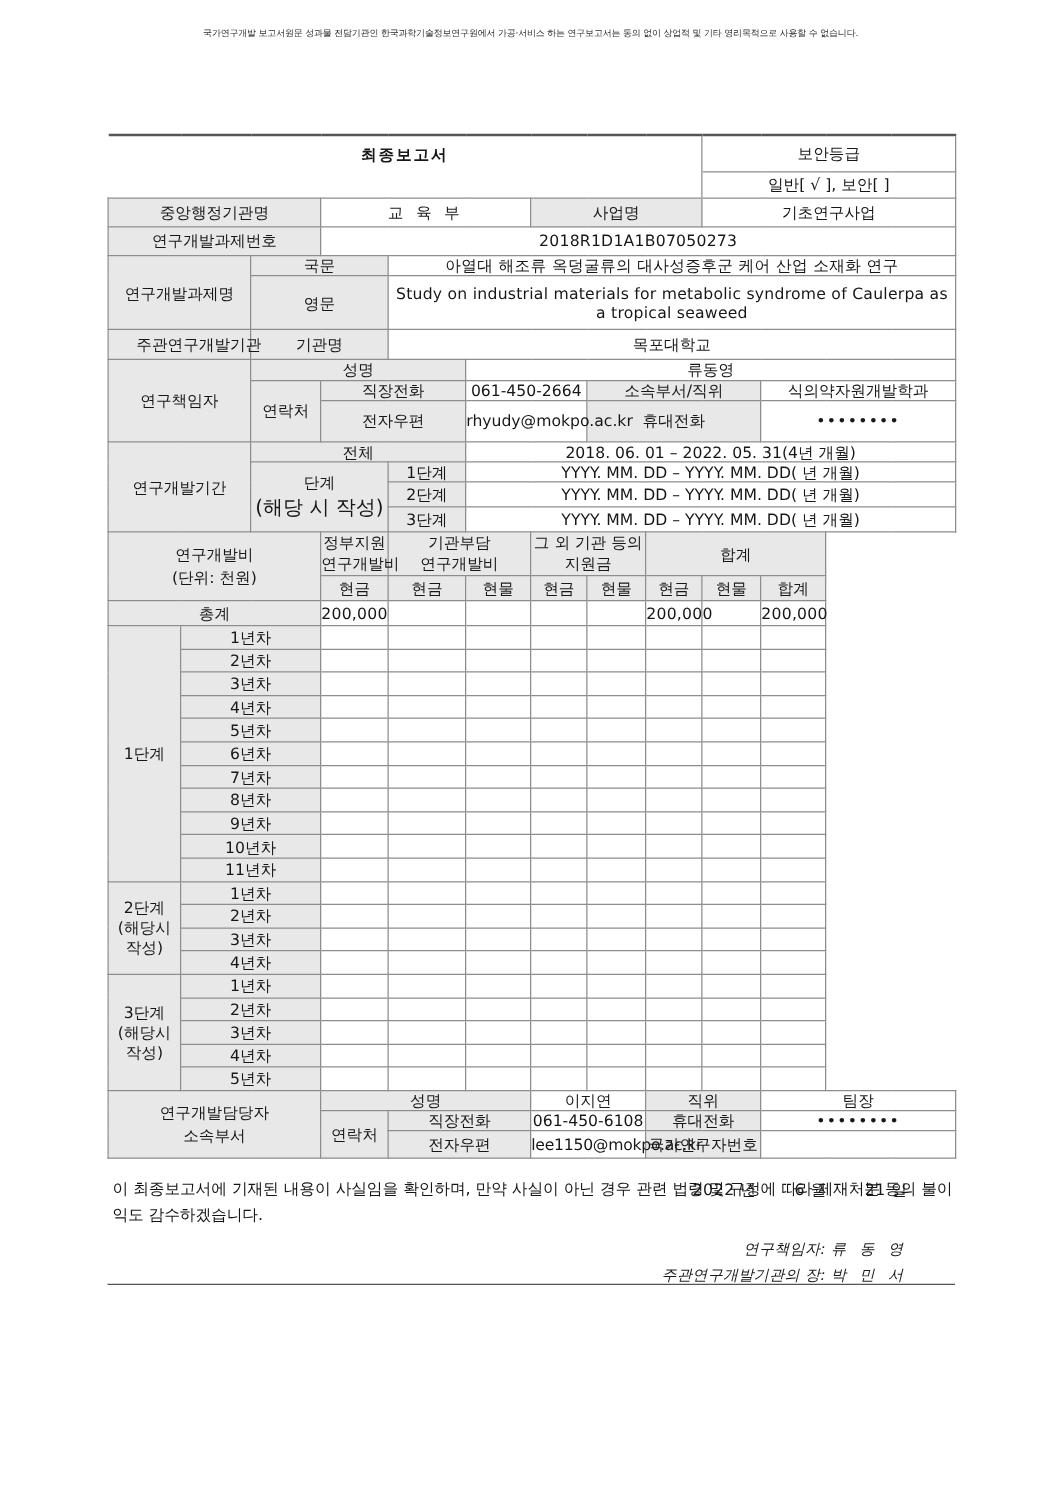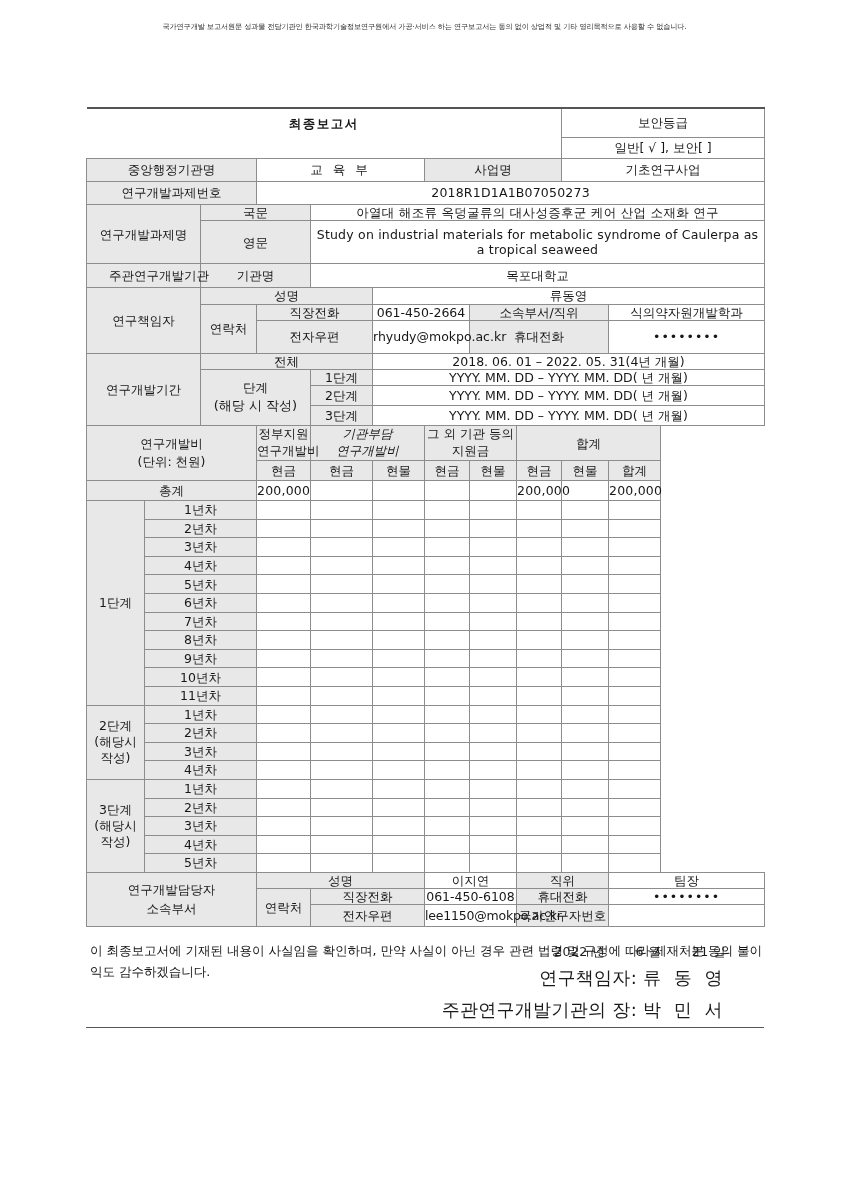--- a/index.html
+++ b/index.html
@@ -59,21 +59,21 @@
   .topline { border-top: 2px solid #555 !important; }
 
   .title-cell {
     font-size: 22px;
     font-weight: bold;
     letter-spacing: 1.5px;
     color: #000;
   }
   .cell-pad { padding: 3px 4px; }
   .spaced { letter-spacing: 3px; }
-  .small { font-size: 13px; text-align: right; }
+  .small { font-size: 16px; text-align: right; }
   .xsmall { font-size: 8px; letter-spacing: -0.2px; }
   .tiny-dots { font-size: 9px; letter-spacing: 1px; }
   .eng {
     font-size: 12.5px;
     letter-spacing: 0.2px;
     padding: 2px 6px;
     line-height: 1.35;
   }
   .kor-title {
     font-size: 12.8px;
@@ -104,28 +104,29 @@
     text-align: right;
     font-size: 12.6px;
     letter-spacing: 0.4px;
     padding-right: 36px;
     box-sizing: border-box;
   }
   .date-line span { margin-left: 26px; }
   .sign-block {
     position: absolute;
     left: 90px;
-    top: 962px;
+    top: 989px;
     width: 672px;
     text-align: right;
-    font-size: 18px;
+    font-size: 12px;
     line-height: 1.75;
     letter-spacing: 0.3px;
     padding-right: 36px;
     box-sizing: border-box;
+    font-style: italic;
   }
   .sign-name { letter-spacing: 3.5px; }
   .footer-rule {
     position: absolute;
     left: 86px;
     top: 1027px;
     width: 678px;
     border-top: 1.6px solid #555;
   }
   .footnote {
@@ -246,21 +247,21 @@
 
       <tr>
         <td class="hdr cell-pad" colspan="3" rowspan="2" style="height:34px;line-height:1.45;">
           <span>연구개발비</span><br>
           <span>(단위: 천원)</span>
         </td>
         <td class="hdr cell-pad" style="line-height:1.35;">
           <span>정부지원</span><br>
           <span>연구개발비</span>
         </td>
-        <td class="hdr cell-pad" colspan="2" style="line-height:1.35;font-style:italic;">
+        <td class="hdr cell-pad" colspan="2" style="line-height:1.35;">
           <span>기관부담</span><br>
           <span>연구개발비</span>
         </td>
         <td class="hdr cell-pad" colspan="2" style="line-height:1.35;margin-left:32px;">
           <span>그 외 기관 등의</span><br>
           <span>지원금</span>
         </td>
         <td class="hdr cell-pad" colspan="3">합계</td>
       </tr>
       <tr>

